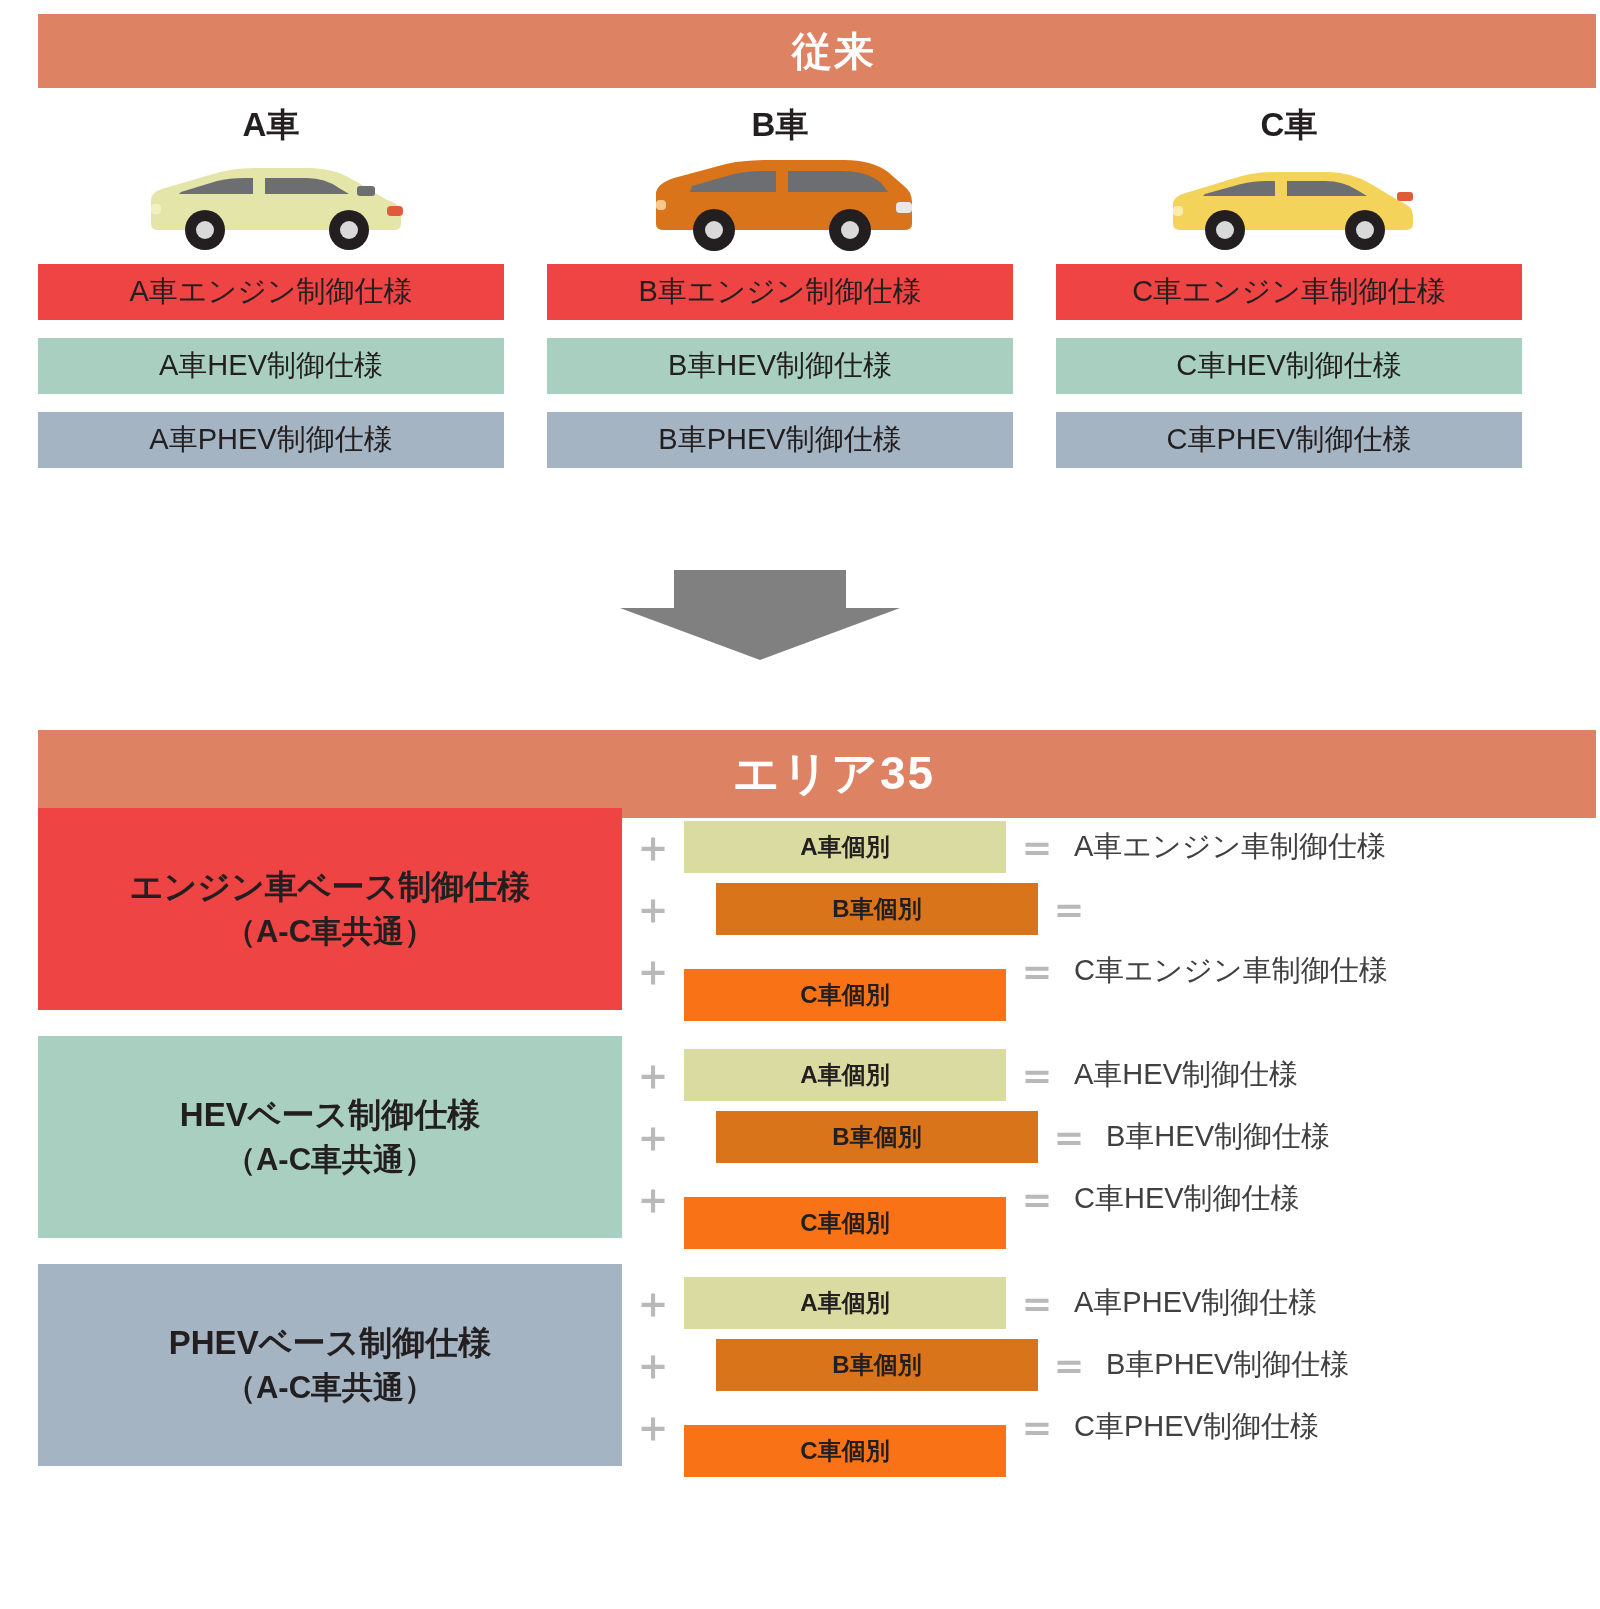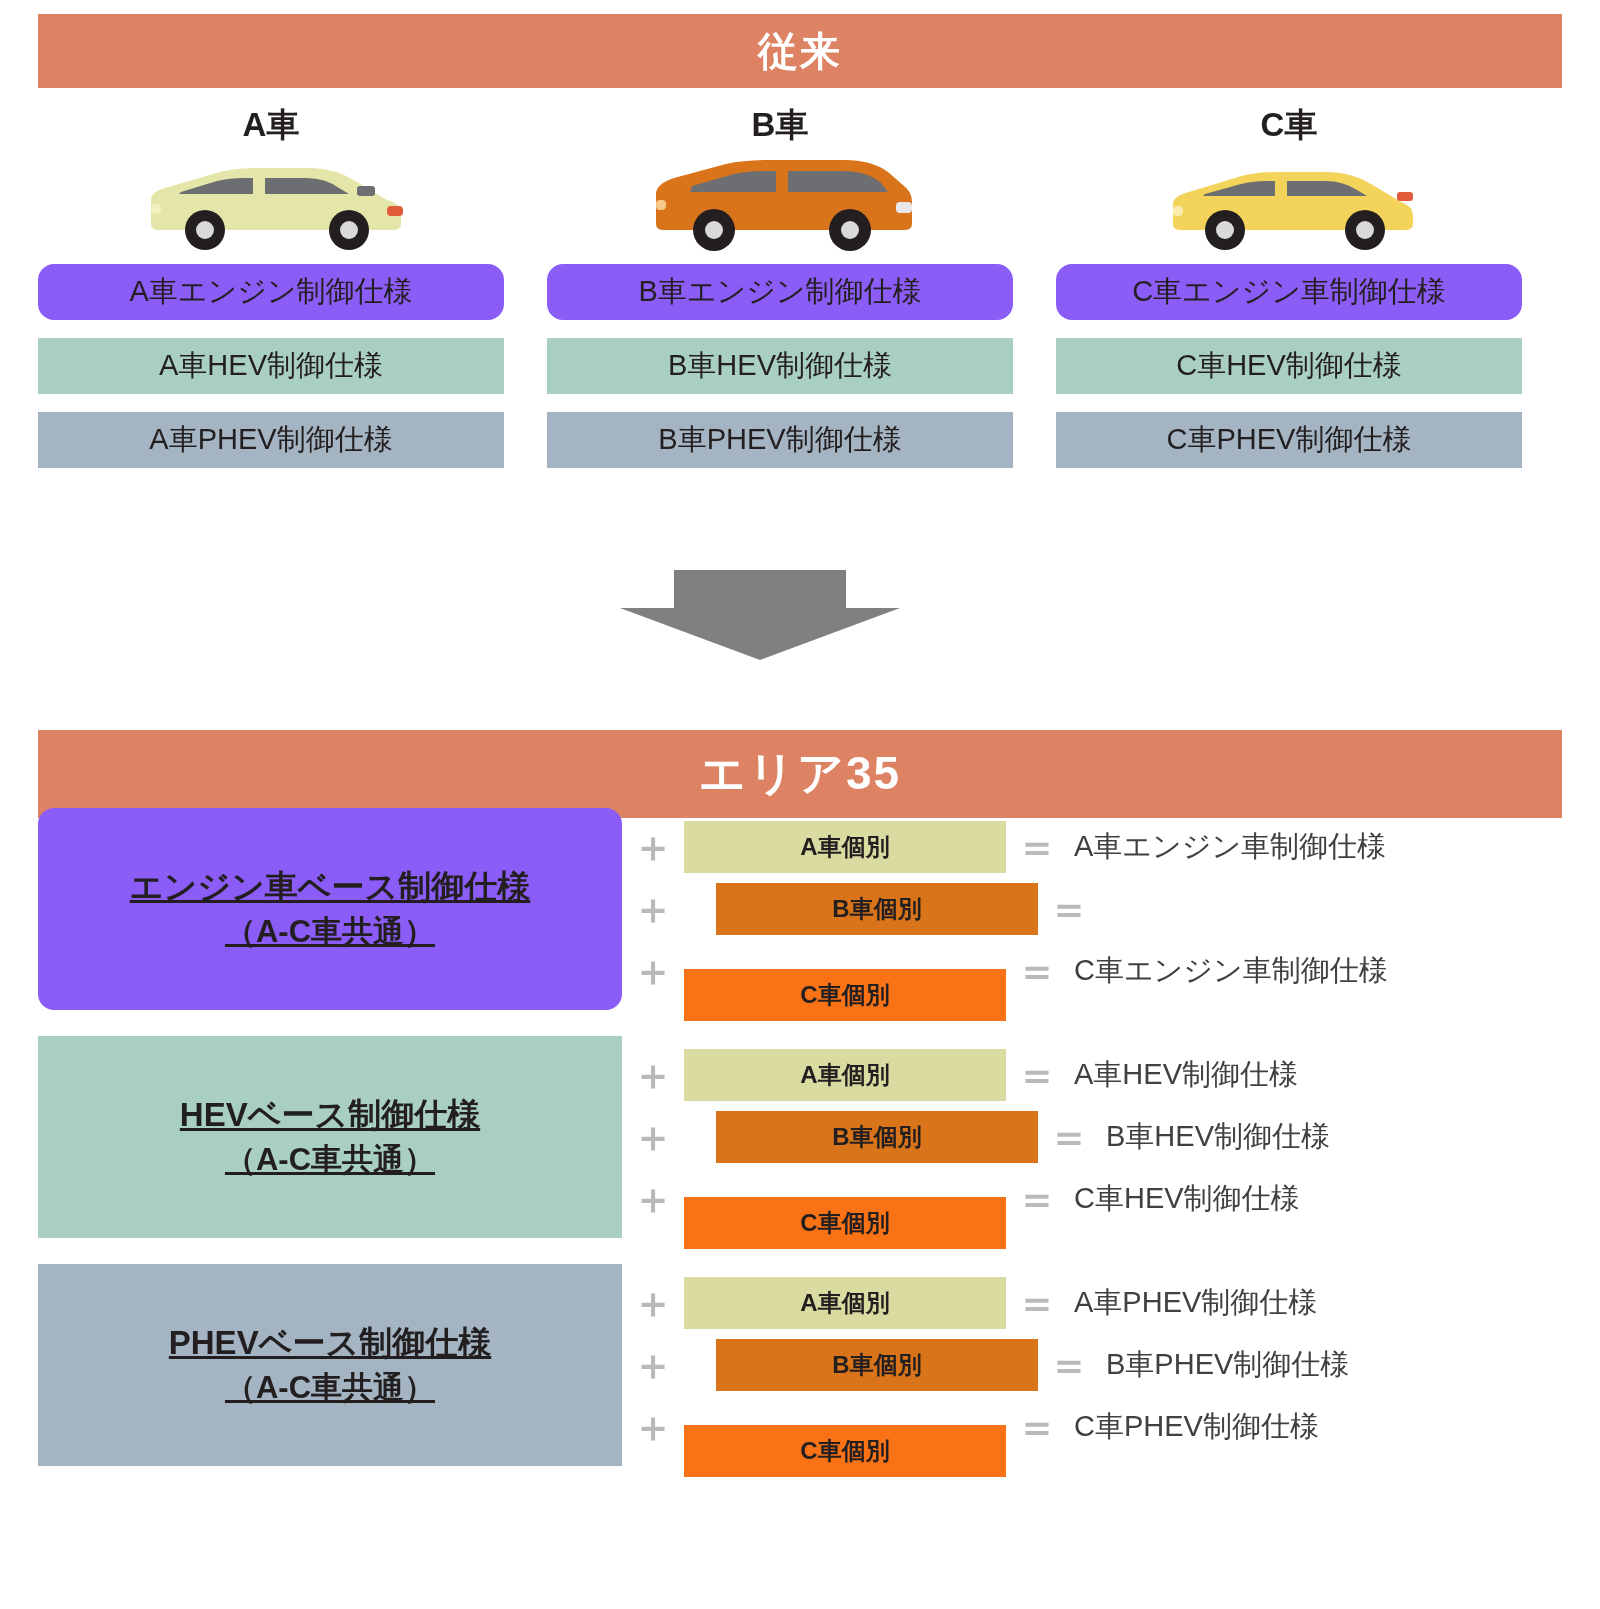--- a/index.html
+++ b/index.html
@@ -22,20 +22,21 @@
     left: 38px;
     width: 1524px;
     background: #dd8263;
     color: #ffffff;
     font-weight: bold;
     text-align: center;
     display: flex;
     align-items: center;
     justify-content: center;
     letter-spacing: 2px;
+    padding-left: 34px;
   }
   #banner-legacy {
     top: 14px;
     height: 74px;
     font-size: 40px;
   }
   #banner-area35 {
     top: 686px;
     height: 88px;
     font-size: 46px;
@@ -67,21 +68,21 @@
   }
   .spec-bar {
     height: 56px;
     display: flex;
     align-items: center;
     justify-content: center;
     font-size: 29px;
     margin-bottom: 18px;
     color: #231f20;
   }
-  .bar-gray  { background: #8b5cf6; border-radius: 16px; }
+  .bar-gray  { background: #ef4444; }
   .bar-green { background: #a9cfc1; }
   .bar-blue  { background: #a4b4c2; }
 
   
   #down-arrow {
     position: absolute;
     left: 620px;
     top: 570px;
     width: 280px;
     height: 90px;
@@ -103,21 +104,20 @@
     width: 584px;
     display: flex;
     flex-direction: column;
     align-items: center;
     justify-content: center;
     font-weight: bold;
     font-size: 33px;
     line-height: 1.42;
     text-align: center;
     padding: 8px 0;
-    text-decoration: underline;
   }
   .base-box .sub { font-size: 31px; }
 
   .right-stack {
     flex: 1;
     display: flex;
     flex-direction: column;
     justify-content: space-between;
     padding: 8px 0 8px 0;
   }

